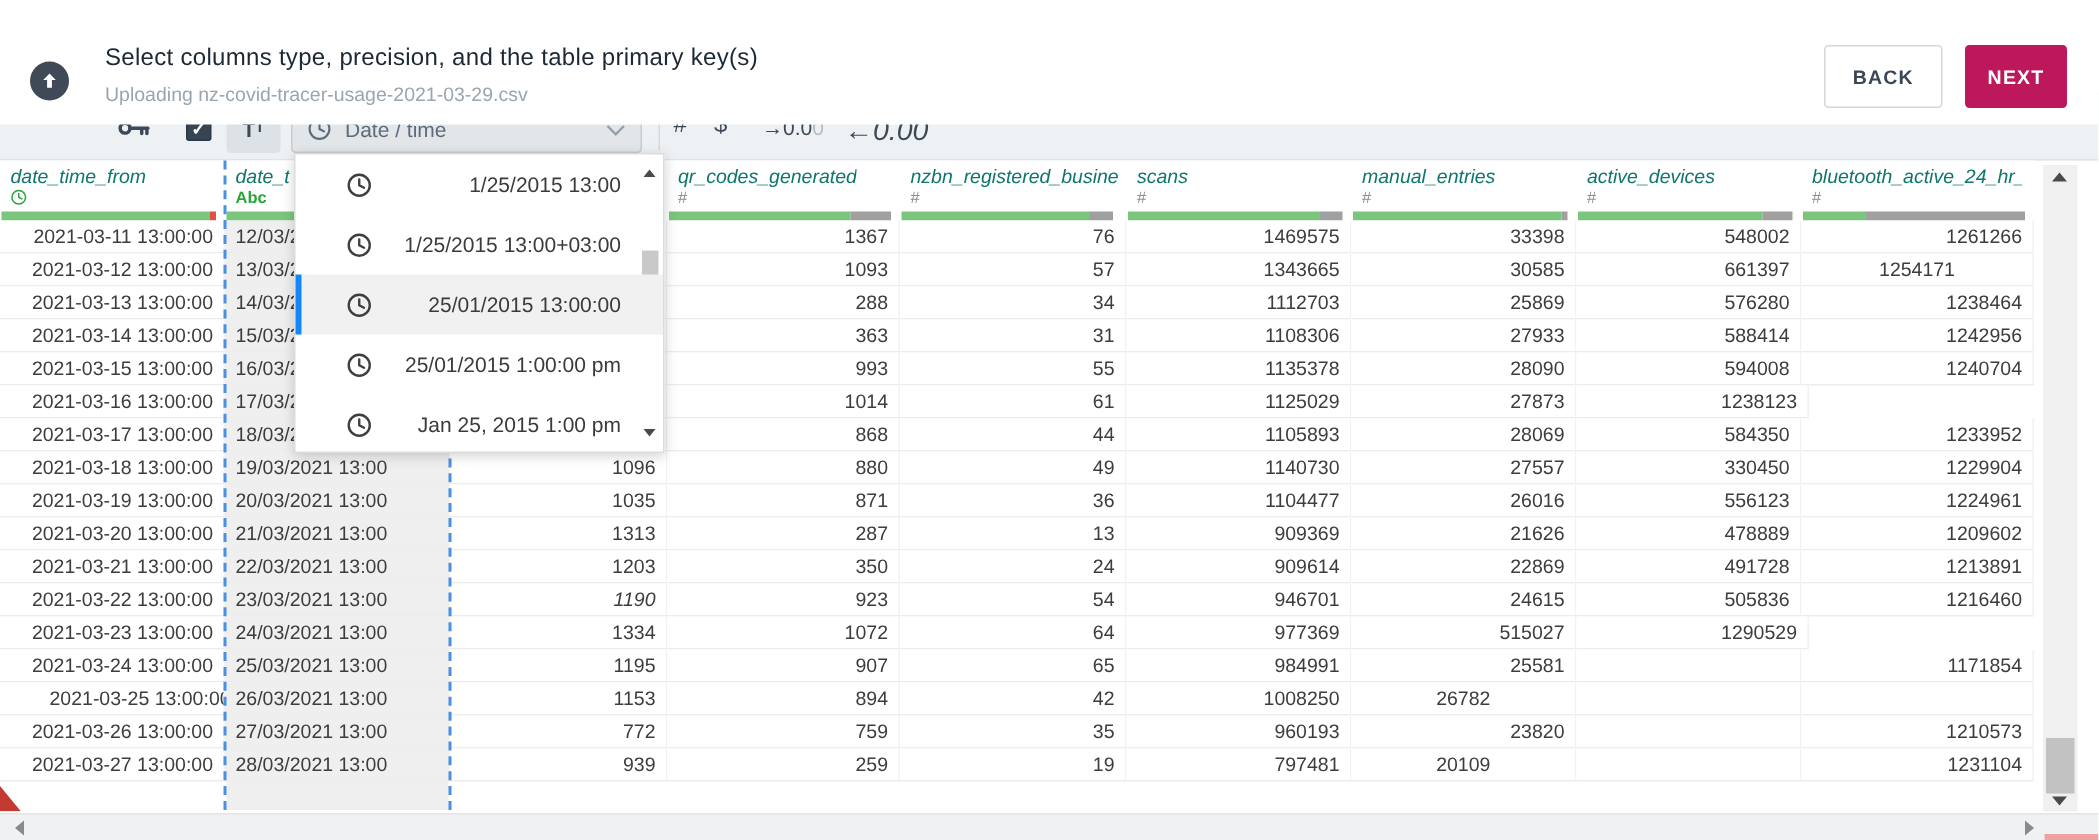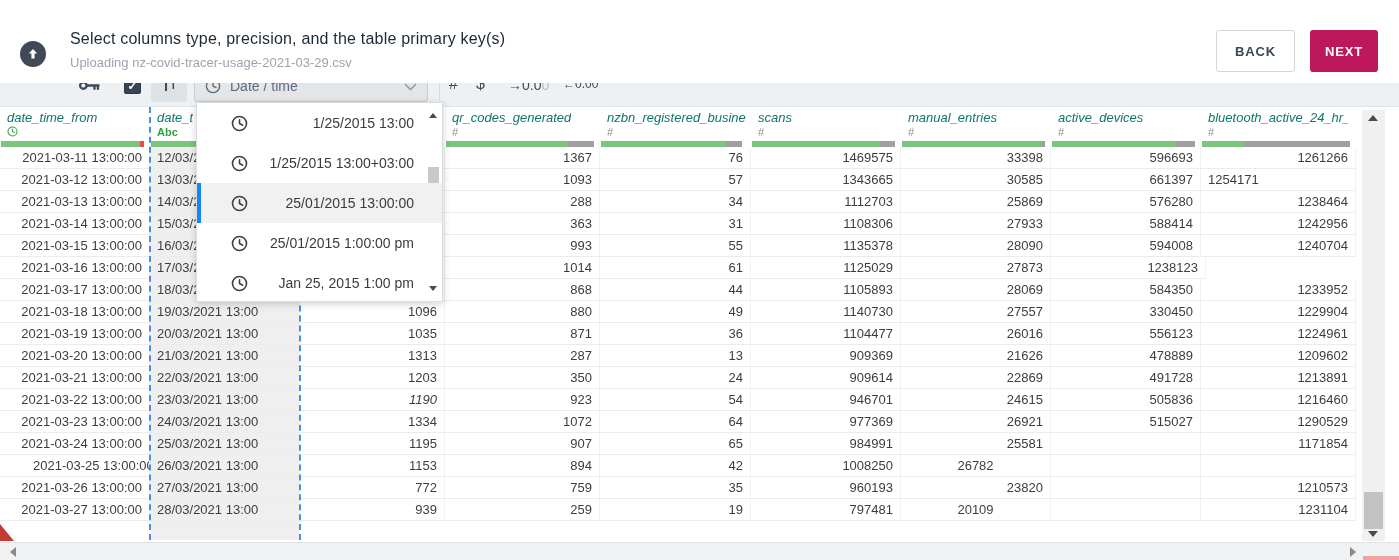--- a/index.html
+++ b/index.html
@@ -30,21 +30,21 @@
   .tt-btn .big { font-size:14px; } .tt-btn .small { font-size:10px; }
   .type-select { position:absolute; left:194px; top:6px; width:234px; height:33px; background:#e2e6e9;
                  border:1px solid #c5cdd3; border-radius:3px; display:flex; align-items:center; padding:0 10px;
                  color:#5d6c7b; font-size:14px; cursor:pointer; }
   .type-select .sel-label { margin-left:9px; flex:1; }
   .tb-sep { position:absolute; left:439px; top:8px; width:1px; height:29px; background:#d6dade; }
   .tb-txt { position:absolute; color:#3d4956; }
   .tb-hash { left:449px; top:12px; font-size:16px; font-weight:500; }
   .tb-dollar { left:476px; top:12px; font-size:16px; font-weight:500; }
   .tb-inc { left:508px; top:14px; font-size:14px; }
-  .tb-dec { left:563px; top:14px; font-size:12px; }
+  .tb-dec { left:563px; top:14px; font-size:19px;font-style:italic; }
   .dim-last { color:#b4bcc3; }
 
   
   .thead { position:absolute; top:107px; left:0; display:flex; height:40px; background:#fff; }
   .th { position:relative; height:40px; }
   .th-name { position:absolute; left:7px; top:3px; font-size:13px; color:#0f766e; white-space:nowrap; overflow:hidden; max-width:140px;font-style:italic; }
   .th-type { position:absolute; left:7px; top:19px; font-size:11px; color:#8f8f8f; }
   .th-type.green { color:#2da33c; font-weight:bold; }
   .th-bar { position:absolute; left:1px; right:3px; bottom:0; height:6px; display:flex; }
   .bar-seg { height:100%; display:inline-block; }
@@ -207,33 +207,33 @@
   </div>
 <div class="tbody" id="tbody">
     <div class="tr">
       <div class="td" style="width: 150px; text-align: right;">2021-03-11 13:00:00</div>
       <div class="td sel" style="width: 150px; text-align: left;">12/03/2021 13:00</div>
       <div class="td" style="width: 145px; text-align: right;"></div>
       <div class="td" style="width: 155px; text-align: right;">1367</div>
       <div class="td" style="width: 151px; text-align: right;">76</div>
       <div class="td" style="width: 150px; text-align: right;">1469575</div>
       <div class="td" style="width: 150px; text-align: right;">33398</div>
-      <div class="td" style="width: 150px; text-align: right;">596693</div>
+      <div class="td" style="width: 150px; text-align: right;">548002</div>
       <div class="td" style="width: 155px; text-align: right;">1261266</div>
     </div>
     <div class="tr">
       <div class="td" style="width: 150px; text-align: right;">2021-03-12 13:00:00</div>
       <div class="td sel" style="width: 150px; text-align: left;">13/03/2021 13:00</div>
       <div class="td" style="width: 145px; text-align: right;"></div>
       <div class="td" style="width: 155px; text-align: right;">1093</div>
       <div class="td" style="width: 151px; text-align: right;">57</div>
       <div class="td" style="width: 150px; text-align: right;">1343665</div>
       <div class="td" style="width: 150px; text-align: right;">30585</div>
       <div class="td" style="width: 150px; text-align: right;">661397</div>
-      <div class="td" style="width: 155px; text-align: left;">1254171</div>
+      <div class="td" style="width: 155px; text-align: center;">1254171</div>
     </div>
     <div class="tr">
       <div class="td" style="width: 150px; text-align: right;">2021-03-13 13:00:00</div>
       <div class="td sel" style="width: 150px; text-align: left;">14/03/2021 13:00</div>
       <div class="td" style="width: 145px; text-align: right;"></div>
       <div class="td" style="width: 155px; text-align: right;">288</div>
       <div class="td" style="width: 151px; text-align: right;">34</div>
       <div class="td" style="width: 150px; text-align: right;">1112703</div>
       <div class="td" style="width: 150px; text-align: right;">25869</div>
       <div class="td" style="width: 150px; text-align: right;">576280</div>
@@ -337,21 +337,20 @@
       <div class="td" style="width: 150px; text-align: right;">505836</div>
       <div class="td" style="width: 155px; text-align: right;">1216460</div>
     </div>
     <div class="tr">
       <div class="td" style="width: 150px; text-align: right;">2021-03-23 13:00:00</div>
       <div class="td sel" style="width: 150px; text-align: left;">24/03/2021 13:00</div>
       <div class="td" style="width: 145px; text-align: right;">1334</div>
       <div class="td" style="width: 155px; text-align: right;">1072</div>
       <div class="td" style="width: 151px; text-align: right;">64</div>
       <div class="td" style="width: 150px; text-align: right;">977369</div>
-      <div class="td" style="width: 150px; text-align: right;">26921</div>
       <div class="td" style="width: 150px; text-align: right;">515027</div>
       <div class="td" style="width: 155px; text-align: right;">1290529</div>
     </div>
     <div class="tr">
       <div class="td" style="width: 150px; text-align: right;">2021-03-24 13:00:00</div>
       <div class="td sel" style="width: 150px; text-align: left;">25/03/2021 13:00</div>
       <div class="td" style="width: 145px; text-align: right;">1195</div>
       <div class="td" style="width: 155px; text-align: right;">907</div>
       <div class="td" style="width: 151px; text-align: right;">65</div>
       <div class="td" style="width: 150px; text-align: right;">984991</div>

